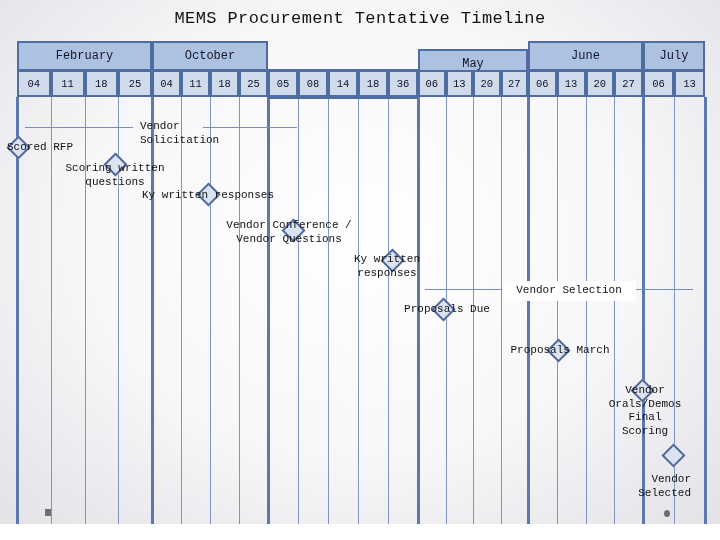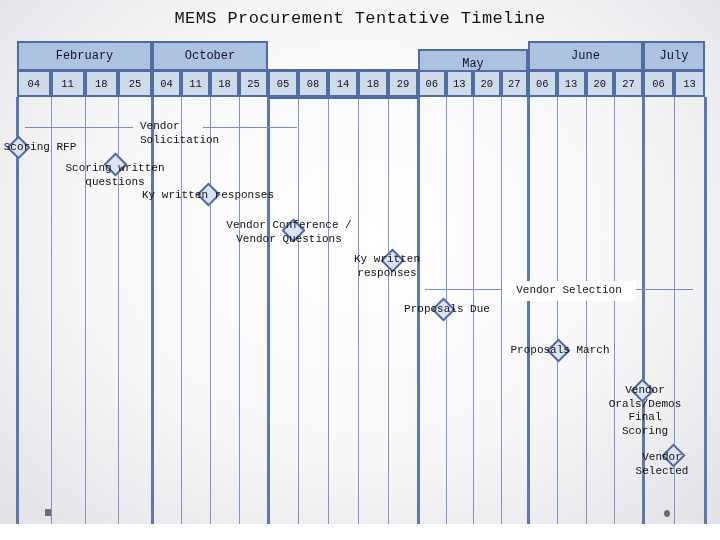--- a/index.html
+++ b/index.html
@@ -84,21 +84,21 @@
       <div class="date-cell" style="left: 298px; top: 70px; width: 30px; height: 27px; background: rgb(207, 218, 235); border-color: rgb(79, 109, 161);">
         <div class="">08</div>
       </div>
       <div class="date-cell" style="left: 328px; top: 70px; width: 30px; height: 27px; background: rgb(207, 218, 235); border-color: rgb(79, 109, 161);">
         <div class="">14</div>
       </div>
       <div class="date-cell" style="left: 358px; top: 70px; width: 30px; height: 27px; background: rgb(207, 218, 235); border-color: rgb(79, 109, 161);">
         <div class="">18</div>
       </div>
       <div class="date-cell" style="left: 388px; top: 70px; width: 30px; height: 27px; background: rgb(207, 218, 235); border-color: rgb(79, 109, 161);">
-        <div class="">29</div>
+        <div class="">36</div>
       </div>
       <div class="month-cell" style="left: 418px; top: 41px; width: 110px; height: 30px; background: rgb(173, 194, 225); border-color: rgb(79, 109, 161); margin-top: 8px;">
         <div class="">May</div>
       </div>
       <div class="date-cell" style="left: 418px; top: 70px; width: 27.5px; height: 27px; background: rgb(207, 218, 235); border-color: rgb(79, 109, 161);">
         <div class="">06</div>
       </div>
       <div class="date-cell" style="left: 445.5px; top: 70px; width: 27.5px; height: 27px; background: rgb(207, 218, 235); border-color: rgb(79, 109, 161);">
         <div class="">13</div>
       </div>
@@ -160,37 +160,37 @@
       <div class="vline thick" style="left: 705px; top: 97px; height: 434px; background: rgb(91, 121, 173);"></div>
       <div class="hbottom" style="left: 15px; top: 530px; width: 691px; background: rgb(91, 121, 173);"></div>
       <div class="phase-line" style="left: 25px; top: 127px; width: 108px; background: rgb(122, 143, 181);"></div>
       <div class="phase-line" style="left: 203px; top: 127px; width: 94px; background: rgb(122, 143, 181);"></div>
       <div class="ms-label left" style="left: 140px; top: 120px;">Vendor
 Solicitation</div>
       <div class="phase-line" style="left: 425px; top: 289px; width: 94px; background: rgb(122, 143, 181);"></div>
       <div class="phase-line" style="left: 621px; top: 289px; width: 72px; background: rgb(122, 143, 181);"></div>
       <div class="ms-label boxed" style="left: 569px; top: 281px;">Vendor Selection</div>
       <div class="diamond" style="left: 9.5px; top: 138.5px; background: rgb(219, 227, 241); border-color: rgb(80, 104, 155);"></div>
-      <div class="ms-label" style="left: 40px; top: 141px;">Scoring RFP</div>
+      <div class="ms-label" style="left: 40px; top: 141px;">Scored RFP</div>
       <div class="diamond" style="left: 106.5px; top: 155.5px; background: rgb(219, 227, 241); border-color: rgb(80, 104, 155);"></div>
       <div class="ms-label" style="left: 115px; top: 162px;">Scoring written
 questions</div>
       <div class="diamond" style="left: 199.5px; top: 185.5px; background: rgb(219, 227, 241); border-color: rgb(80, 104, 155);"></div>
       <div class="ms-label" style="left: 208px; top: 189px;">Ky written responses</div>
       <div class="diamond" style="left: 284.5px; top: 221.5px; background: rgb(219, 227, 241); border-color: rgb(80, 104, 155);"></div>
       <div class="ms-label" style="left: 289px; top: 219px;">Vendor Conference /
 Vendor Questions</div>
       <div class="diamond" style="left: 383.5px; top: 251.5px; background: rgb(219, 227, 241); border-color: rgb(80, 104, 155);"></div>
       <div class="ms-label" style="left: 387px; top: 253px;">Ky written
 responses</div>
       <div class="diamond" style="left: 434.5px; top: 300.5px; background: rgb(219, 227, 241); border-color: rgb(80, 104, 155);"></div>
       <div class="ms-label" style="left: 447px; top: 303px;">Proposals Due</div>
       <div class="diamond" style="left: 549.5px; top: 341.5px; background: rgb(219, 227, 241); border-color: rgb(80, 104, 155);"></div>
       <div class="ms-label" style="left: 560px; top: 344px;">Proposals March</div>
       <div class="diamond" style="left: 633.5px; top: 381.5px; background: rgb(219, 227, 241); border-color: rgb(80, 104, 155);"></div>
       <div class="ms-label" style="left: 645px; top: 384px; text-align: center;">Vendor Orals/Demos
 Final Scoring</div>
       <div class="diamond" style="left: 664.5px; top: 446.5px; background: rgb(219, 227, 241); border-color: rgb(80, 104, 155);"></div>
-      <div class="ms-label" style="left: 662px; top: 451px;">Vendor Selected</div>
+      <div class="ms-label" style="left: 662px; top: 473px; text-align: right;">Vendor Selected</div>
       <div class="handle" style="left: 45px; top: 509px; width: 6px; height: 7px; background: rgb(111, 111, 115);"></div>
       <div class="handle round" style="left: 664px; top: 510px; width: 6px; height: 7px; background: rgb(111, 111, 115);"></div>
     </div>
 </div>
 
 </body></html>

